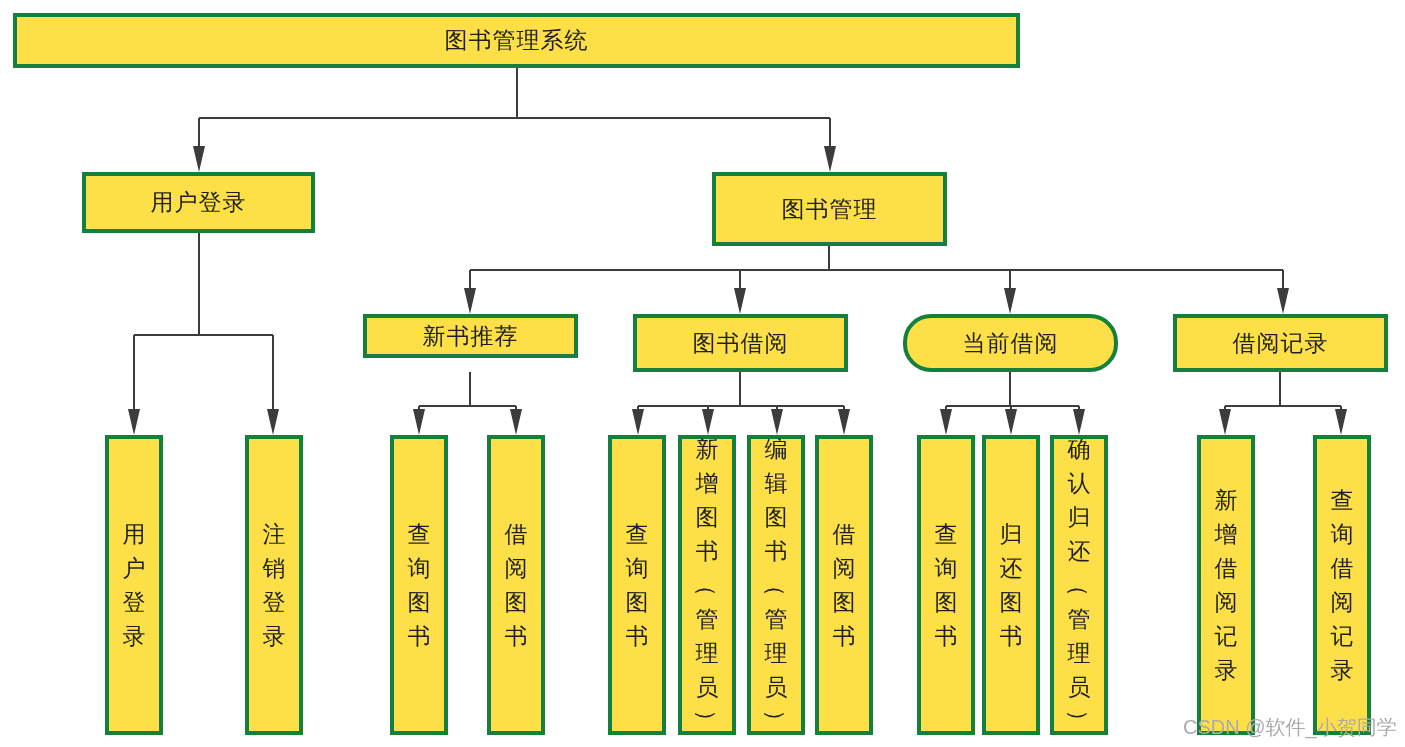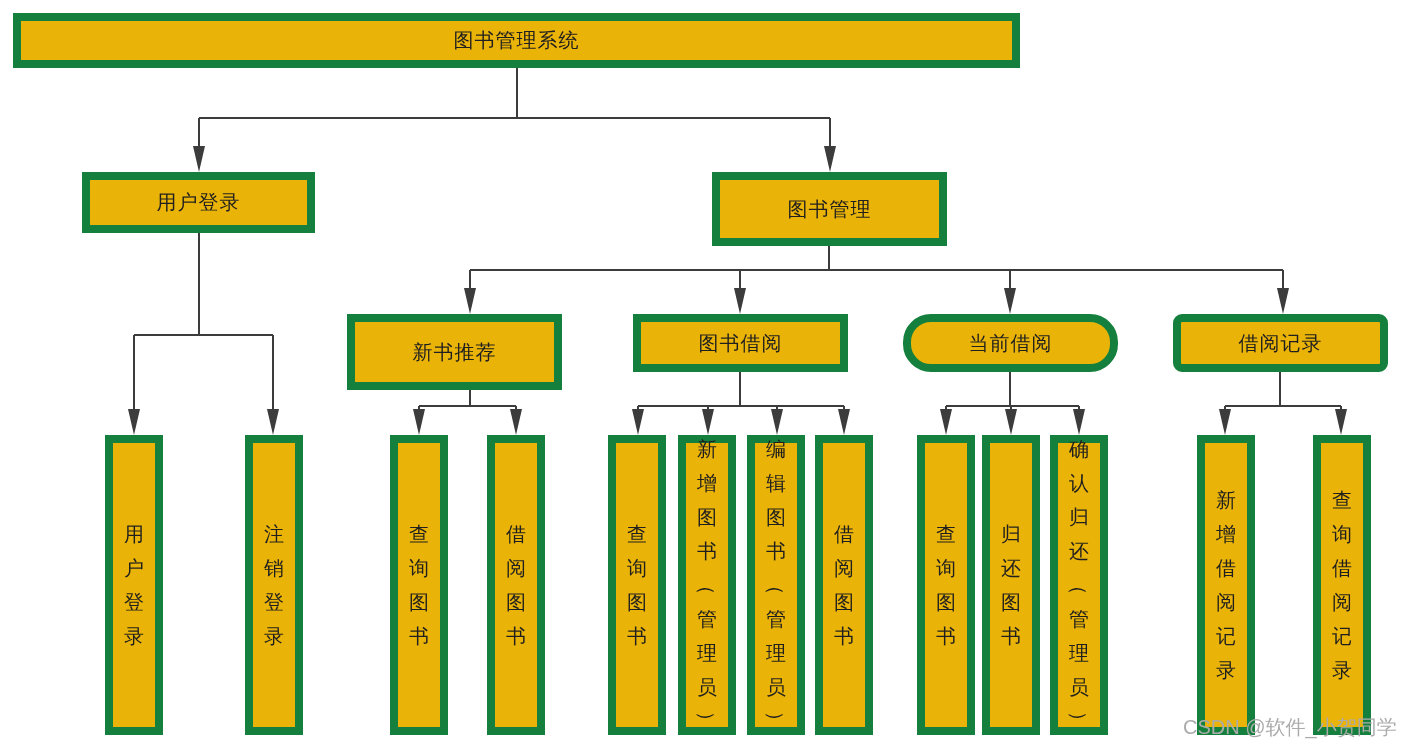--- a/index.html
+++ b/index.html
@@ -13,27 +13,27 @@
   }
   .connectors {
     position: absolute;
     left: 0; top: 0;
     width: 1405px; height: 747px;
     pointer-events: none;
   }
   .node {
     position: absolute;
     box-sizing: border-box;
-    border: 8px solid #15803d;
-    background: #eab308;
+    border: 4px solid #15803d;
+    background: #fde047;
     color: #1f1f1f;
     display: flex;
     align-items: center;
     justify-content: center;
-    font-size: 20px;
+    font-size: 23px;
     letter-spacing: 1px;
     text-align: center;
   }
   .node.leaf {
     flex-direction: column;
     letter-spacing: 0;
   }
   .vchar {
     display: block;
     width: 100%;
@@ -91,24 +91,24 @@
       <polygon points="1225,435 1219,409 1231,409"></polygon>
       <polygon points="1341,435 1335,409 1347,409"></polygon>
     </g>
   </svg>
 
   <div class="node" style="left:13px; top:13px; width:1007px; height:55px;">图书管理系统</div>
 
   <div class="node" style="left:82px; top:172px; width:233px; height:61px;font-family:Liberation Mono, monospace;">用户登录</div>
   <div class="node" style="left:712px; top:172px; width:235px; height:74px;">图书管理</div>
 
-  <div class="node" style="left:347px; top:314px; width:215px; height:76px;">新书推荐</div>
+  <div class="node" style="left:363px; top:314px; width:215px; height:44px;">新书推荐</div>
   <div class="node" style="left:633px; top:314px; width:215px; height:58px;">图书借阅</div>
   <div class="node" style="left:903px; top:314px; width:215px; height:58px;border-radius:28px;">当前借阅</div>
-  <div class="node" style="left:1173px; top:314px; width:215px; height:58px;border-radius:9px;">借阅记录</div>
+  <div class="node" style="left:1173px; top:314px; width:215px; height:58px;">借阅记录</div>
 
   <div class="node leaf vtext" style="left:105px; top:435px; width:58px; height:300px;">
       <span class="vchar">用</span>
       <span class="vchar">户</span>
       <span class="vchar">登</span>
       <span class="vchar">录</span>
     </div>
   <div class="node leaf vtext" style="left:245px; top:435px; width:58px; height:300px;">
       <span class="vchar">注</span>
       <span class="vchar">销</span>

